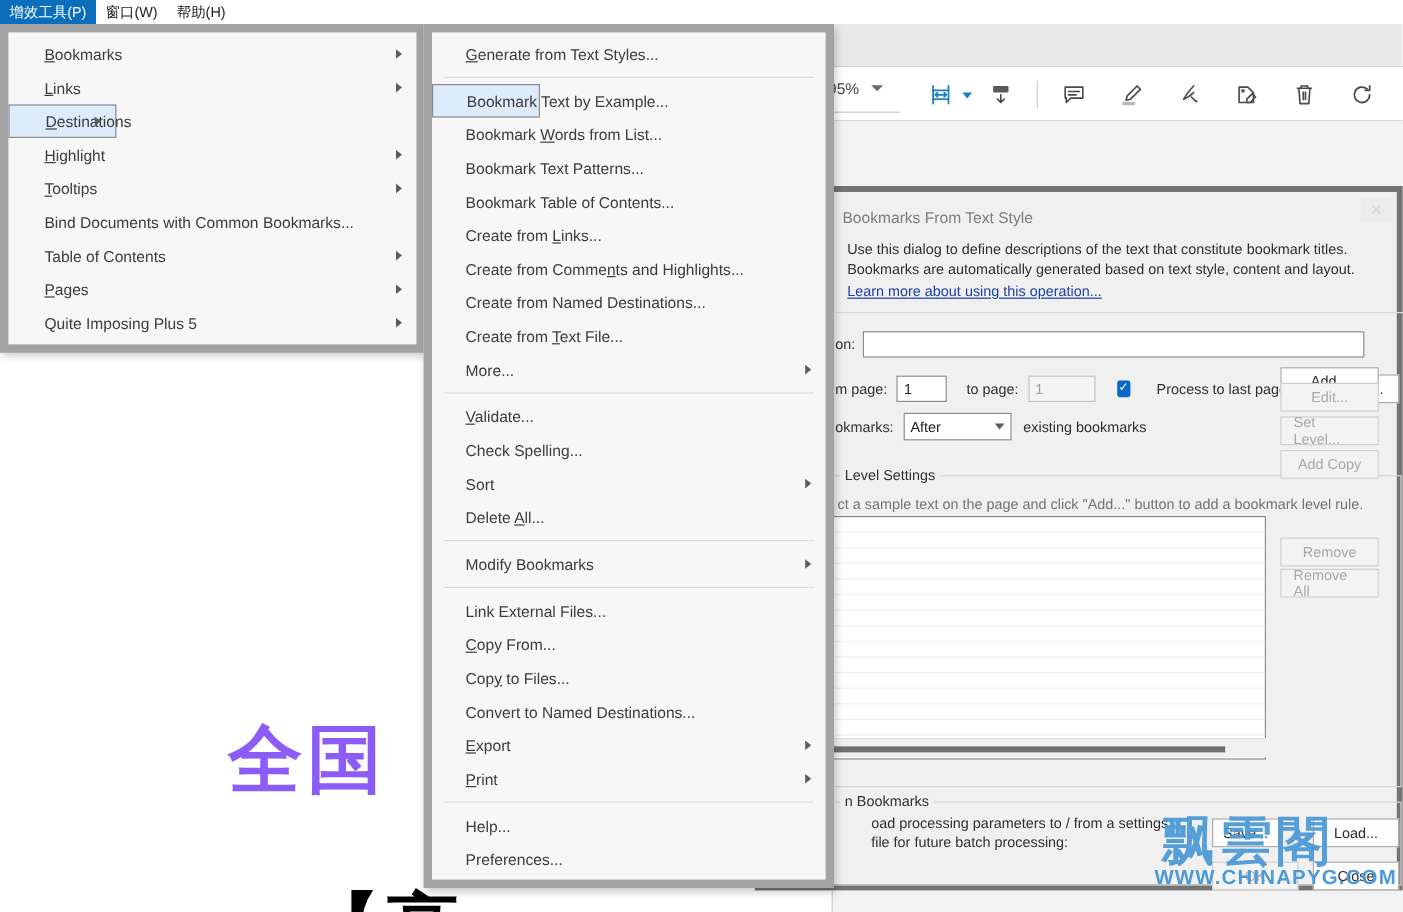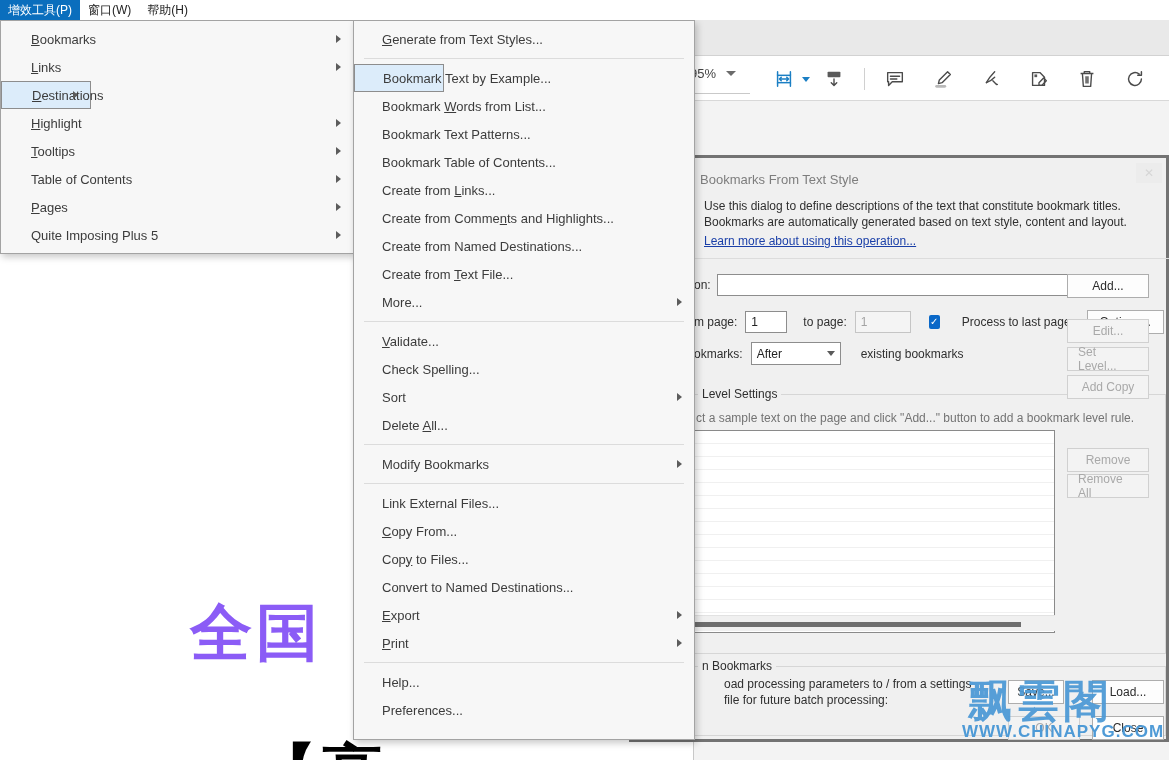--- a/index.html
+++ b/index.html
@@ -57,21 +57,21 @@
   }
   .doc-line2{
     position:absolute; left:255px; top:630px;
     font-family:"DejaVu Serif", serif; font-size:62px; color:#000;
     letter-spacing:4px; white-space:nowrap; font-weight:700;
   }
 
   
   .dialog{
     position:absolute; left:629px; top:155px; width:540px; height:587px;
-    background:#f0f0f0; border:3px solid #737373; z-index:10;
+    background:#f0f0f0; border:5px solid #737373; z-index:10;
     font-size:12px; color:#333;
   }
   .dlg-title{
     position:absolute; left:68px; top:14px; font-size:13px; color:#7d7d7d;
     white-space:nowrap;
   }
   .dlg-close{
     position:absolute; right:4px; top:5px; width:26px; height:20px;
     display:flex; align-items:center; justify-content:center;
     color:#d6d6d6; font-size:12px; background:#ececec;
@@ -132,21 +132,21 @@
     font-size:44px; letter-spacing:4px; opacity:.95; white-space:nowrap;
   }
   .wm2{
     position:absolute; left:962px; top:722px; z-index:40;
     color:#4e9ad6; font-family:"Liberation Sans", sans-serif; font-weight:700;
     font-size:17px; letter-spacing:1px; white-space:nowrap;
   }
 
   
   .menu{
-    position:absolute; background:#f7f7f7; border:1px solid #a3a3a3;
+    position:absolute; background:#f7f7f7; border:7px solid #a3a3a3;
     box-shadow:2px 3px 7px rgba(0,0,0,.22); z-index:50; padding:4px 0;
   }
   .menu-item{
     height:28px; display:flex; align-items:center;
     padding:0 14px 0 30px; font-size:13px; color:#3c3c3c; white-space:nowrap;
     position:relative;
   }
   .menu-item.sel{ background:#dcecfa; }
   .menu-item .arr{
     position:absolute; right:12px; top:50%; transform:translateY(-50%);
@@ -266,21 +266,21 @@
     <span class="lbl" style="margin-left:22px;">Process to last page</span>
     <span class="btn" style="margin-left:16px; width:92px;">Options...</span>
   </div>
 
   <div class="row" style="left:62px; top:184px; width:470px;">
     <span class="lbl">okmarks:</span>
     <span class="sel" style="margin-left:8px;">
       <span>After</span>
       <span class="caret"></span>
     </span>
-    <span class="lbl" style="margin-left:20px;">existing bookmarks</span>
+    <span class="lbl" style="margin-left:10px;">existing bookmarks</span>
   </div>
 
   <div class="groupbox" style="left:56px; top:236px; width:478px; height:260px;"></div>
   <div class="grouplabel" style="left:66px; top:229px;">Level Settings</div>
   <div style="position:absolute; left:64px; top:253px; width:460px; font-size:12px; color:#737373;">ct a sample text on the page and click "Add..." button to add a bookmark level rule.</div>
 
   <div class="groupbox" style="left:56px; top:508px; width:478px; height:70px;"></div>
   <div class="grouplabel" style="left:66px; top:501px;">n Bookmarks</div>
   <div style="position:absolute; left:64px; top:518px; width:290px; font-size:12px; color:#2f2f2f; line-height:16px;padding-left:28px;">oad processing parameters to / from a settings file for future batch processing:</div>
   <span class="btn" style="position:absolute; left:376px; top:522px; width:56px;">Save...</span>
@@ -304,21 +304,21 @@
   <div class="listrow"></div>
   <div class="listrow"></div>
   <div class="listrow"></div>
   <div class="listrow"></div>
   <div class="listrow"></div>
 </div>
 <div class="hscroll">
   <div class="hthumb"></div>
 </div>
 
-<span class="btn" style="position:absolute; left:1067px; top:274px; width:82px; z-index:12;">Add...</span>
+<span class="btn" style="position:absolute; left:1067px; top:306px; width:82px; z-index:12;">Add...</span>
 <span class="btn dis" style="position:absolute; left:1067px; top:319px; width:82px; z-index:12;">Edit...</span>
 <span class="btn dis" style="position:absolute; left:1067px; top:347px; width:82px; z-index:12;">Set Level...</span>
 <span class="btn dis" style="position:absolute; left:1067px; top:375px; width:82px; z-index:12;">Add Copy</span>
 <span class="btn dis" style="position:absolute; left:1067px; top:448px; width:82px; z-index:12;">Remove</span>
 <span class="btn dis" style="position:absolute; left:1067px; top:474px; width:82px; z-index:12;">Remove All</span>
 
 <div class="wm">飘雲閣</div>
 <div class="wm2">WWW.CHINAPYG.COM</div>
 
 <div class="menubar">
@@ -342,20 +342,23 @@
   </div>
   <div class="menu-item">
     <span><span class="mi-u">H</span><span>ighlight</span></span>
     <span class="arr"></span>
   </div>
   <div class="menu-item">
     <span><span class="mi-u">T</span><span>ooltips</span></span>
     <span class="arr"></span>
   </div>
   <div class="menu-item">
+    <span>Bind Documents with Common Bookmarks...</span>
+  </div>
+  <div class="menu-item">
     <span>Table of Contents</span>
     <span class="arr"></span>
   </div>
   <div class="menu-item">
     <span><span class="mi-u">P</span><span>ages</span></span>
     <span class="arr"></span>
   </div>
   <div class="menu-item">
     <span>Quite Imposing Plus 5</span>
     <span class="arr"></span>

